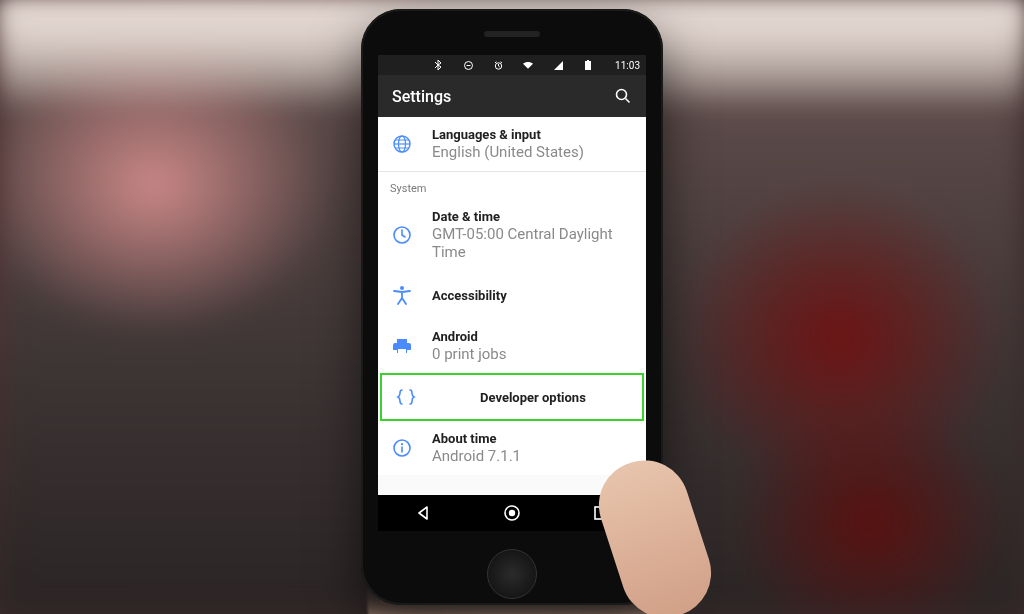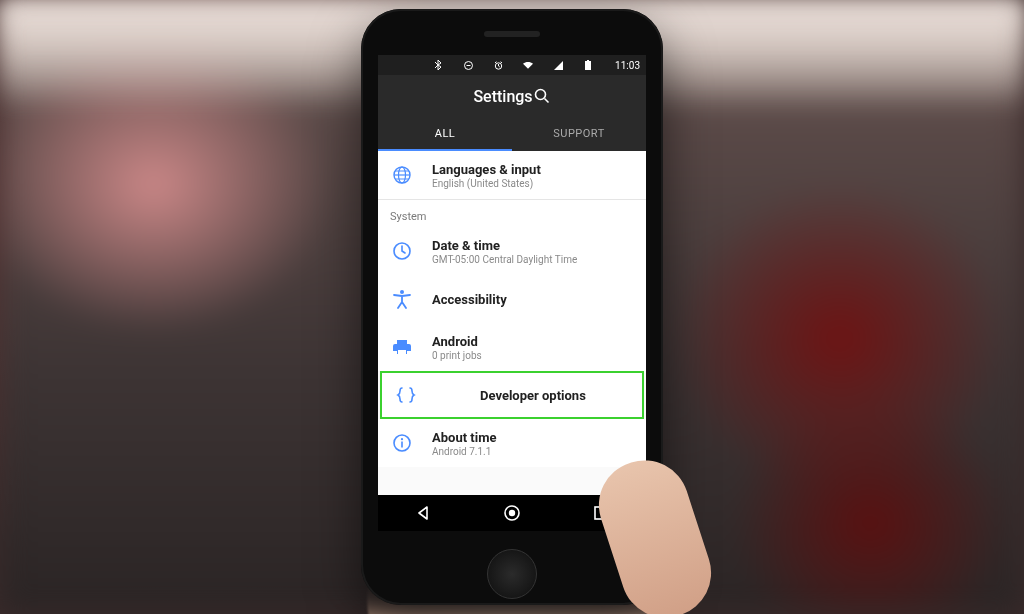--- a/index.html
+++ b/index.html
@@ -92,21 +92,21 @@
   .status-ic { width: 10px; height: 10px; display: inline-flex; align-items: center; justify-content: center; }
 
   
   .toolbar {
     height: 42px;
     background: #2a2a2a;
     display: flex;
     align-items: center;
     padding: 0 14px;
     color: #fff;
-    justify-content: center;
+    justify-content: space-between;
   }
   .toolbar-title { font-size: 16px; font-weight: 500; }
 
   
   .tabs {
     height: 34px;
     background: #2a2a2a;
     display: flex;
   }
   .tab {
@@ -142,21 +142,21 @@
   .row .ic {
     width: 24px; height: 24px;
     margin-right: 18px;
     display: flex;
     align-items: center;
     justify-content: center;
     flex-shrink: 0;
   }
   .row .txt { display: flex; flex-direction: column; }
   .row .lbl { font-size: 13px; color: #212121; font-weight: bold; }
-  .row .sub { font-size: 10px; color: #8a8a8a; margin-top: 1px; }
+  .row .sub { font-size: 15px; color: #8a8a8a; margin-top: 1px; }
 
   .subheader {
     font-size: 11px;
     color: #7a7a7a;
     padding: 10px 12px 4px;
     border-top: 1px solid #e5e5e5;
     background: #fff;
   }
 
   .highlight {
@@ -287,24 +287,20 @@
     <div class="toolbar">
       <span class="toolbar-title">Settings</span>
       <span style="cursor:pointer">
         <svg width="18" height="18" viewBox="0 0 18 18">
             <circle cx="7.5" cy="7.5" r="5" fill="none" stroke="#fff" stroke-width="1.6"></circle>
             <line x1="11.5" y1="11.5" x2="15.5" y2="15.5" stroke="#fff" stroke-width="1.6"></line>
           </svg>
       </span>
     </div>
 
-    <div class="tabs">
-      <div class="tab active">ALL</div>
-      <div class="tab">SUPPORT</div>
-    </div>
 
     <div class="list">
 
       <div class="row">
         <span class="ic">
           <svg width="20" height="20" viewBox="0 0 20 20">
               <circle cx="10" cy="10" r="8" fill="none" stroke="#4a8cff" stroke-width="1.4"></circle>
               <ellipse cx="10" cy="10" rx="3.5" ry="8" fill="none" stroke="#4a8cff" stroke-width="1.2"></ellipse>
               <line x1="2" y1="10" x2="18" y2="10" stroke="#4a8cff" stroke-width="1.2"></line>
               <path d="M3 6h14M3 14h14" stroke="#4a8cff" stroke-width="1"></path>

